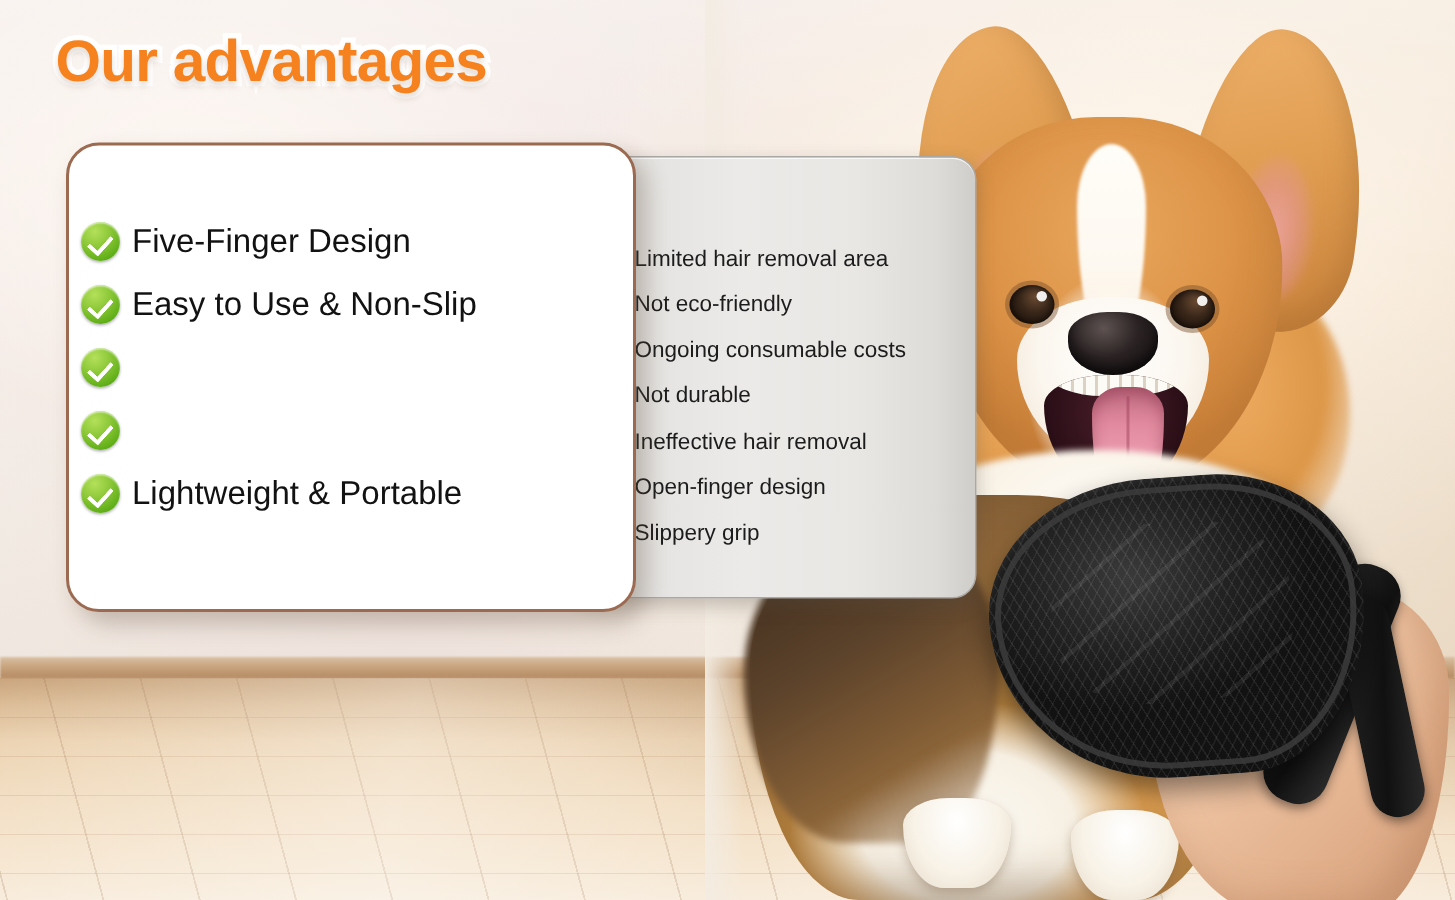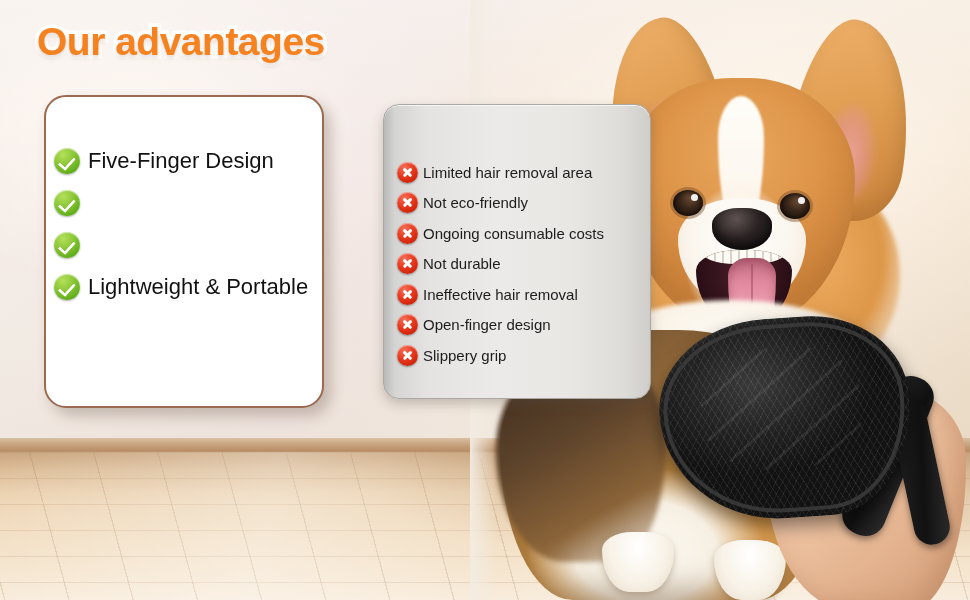--- a/index.html
+++ b/index.html
@@ -133,21 +133,21 @@
     background: #ffffff;
     border-radius: 1.5px;
   }
   .x-badge::before { transform: rotate(45deg); }
   .x-badge::after  { transform: rotate(-45deg); }
 
   
   .panel-white {
     position: absolute;
     left: 44px; top: 95px;
-    width: 280px; height: 313px;
+    width: 380px; height: 313px;
     border-radius: 22px;
     background: #ffffff;
     border: 2.5px solid #9b6a51;
     box-shadow: 7px 8px 14px rgba(95,75,60,0.30);
   }
   .pro-list {
     position: absolute;
     left: 8px; top: 43px;
     width: 312px;
   }
@@ -499,20 +499,24 @@
   </div>
 
   <div class="panel-white">
     <div class="pro-list">
       <div class="pro-row">
         <span class="check-badge"></span>
         <span class="pro-label">Five-Finger Design</span>
       </div>
       <div class="pro-row">
         <span class="check-badge"></span>
+        <span class="pro-label">Easy to Use &amp; Non-Slip</span>
+      </div>
+      <div class="pro-row">
+        <span class="check-badge"></span>
       </div>
       <div class="pro-row">
         <span class="check-badge"></span>
       </div>
       <div class="pro-row">
         <span class="check-badge"></span>
         <span class="pro-label">Lightweight &amp; Portable</span>
       </div>
     </div>
   </div>

